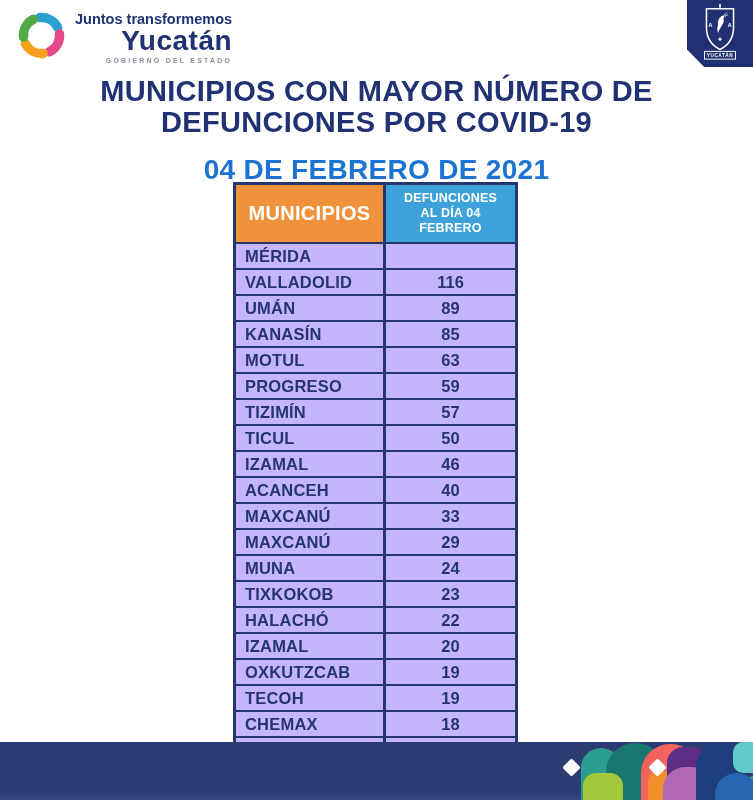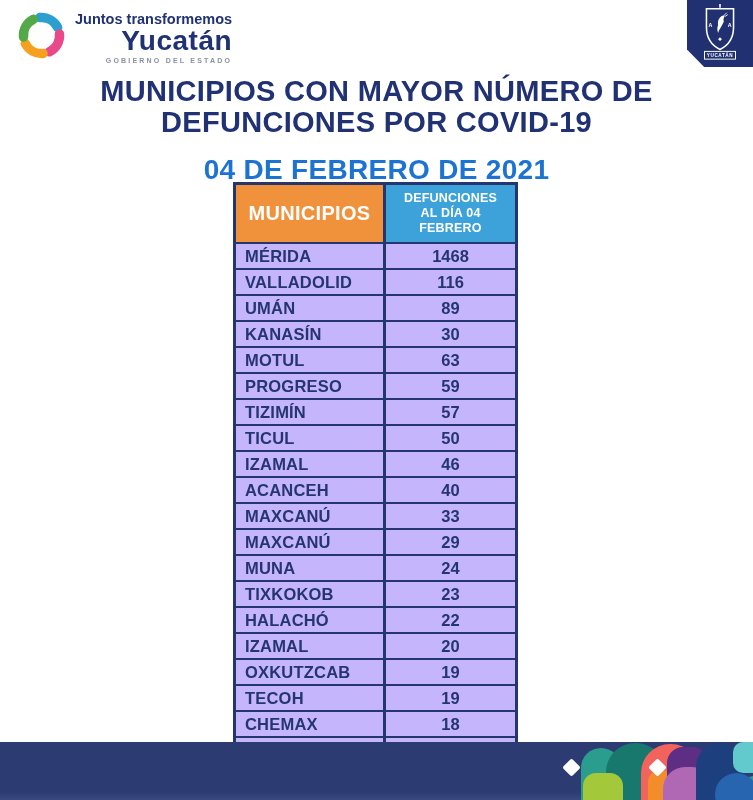--- a/index.html
+++ b/index.html
@@ -119,33 +119,32 @@
 </div>
 
 <div class="table">
   <div class="thead">
     <div class="th-mun">MUNICIPIOS</div>
     <div class="th-def">DEFUNCIONES AL DÍA 04 FEBRERO</div>
   </div>
   <div>
       <div class="trow">
         <div class="td-mun">MÉRIDA</div>
-        <div class="td-def">1468</div>
       </div>
       <div class="trow">
         <div class="td-mun">VALLADOLID</div>
         <div class="td-def">116</div>
       </div>
       <div class="trow">
         <div class="td-mun">UMÁN</div>
         <div class="td-def">89</div>
       </div>
       <div class="trow">
         <div class="td-mun">KANASÍN</div>
-        <div class="td-def">30</div>
+        <div class="td-def">85</div>
       </div>
       <div class="trow">
         <div class="td-mun">MOTUL</div>
         <div class="td-def">63</div>
       </div>
       <div class="trow">
         <div class="td-mun">PROGRESO</div>
         <div class="td-def">59</div>
       </div>
       <div class="trow">

